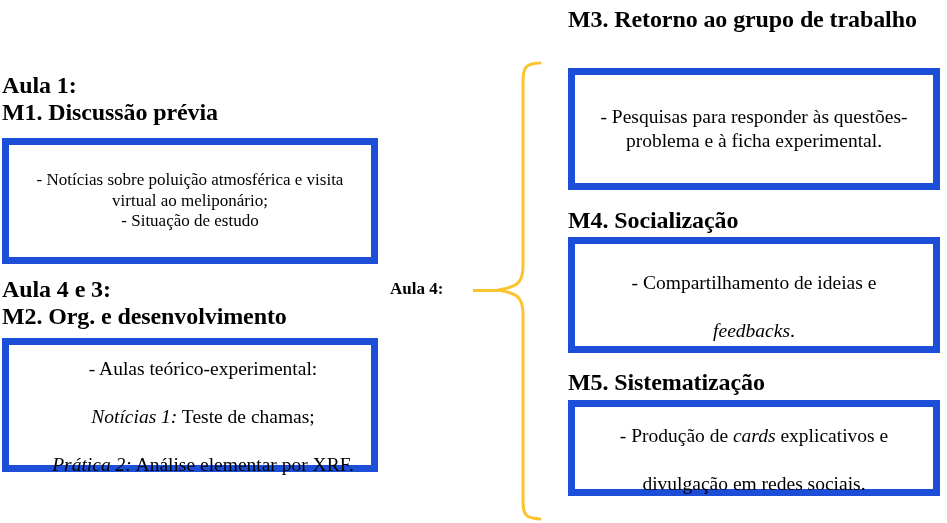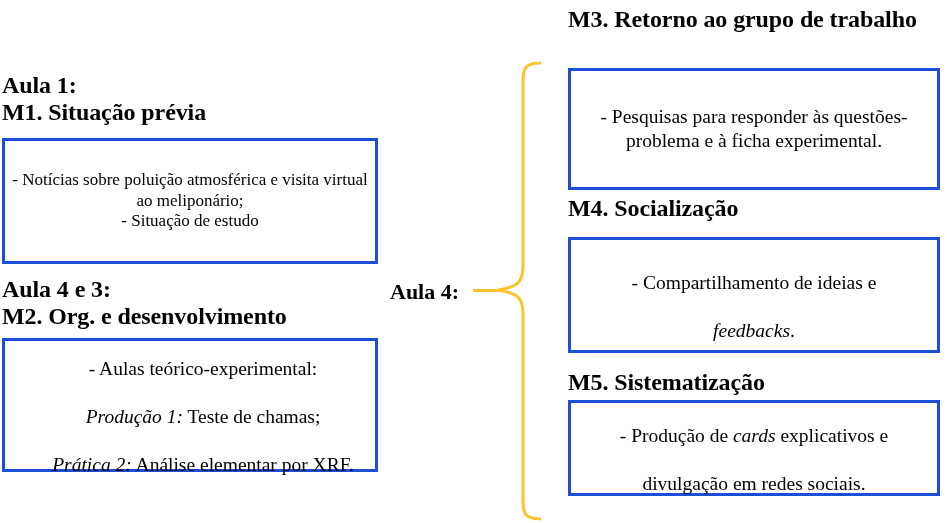--- a/index.html
+++ b/index.html
@@ -28,42 +28,42 @@
     line-height: 1.14;
     font-size: 24px;
     letter-spacing: -0.1px;
     white-space: pre-line;
   }
 
   
   .box {
     position: absolute;
     box-sizing: border-box;
-    border: 3px solid #1d4ed8;
+    border: 7px solid #1d4ed8;
     background: #ffffff;
     display: flex;
     align-items: center;
     justify-content: center;
   }
   .box-text {
     text-align: center;
     line-height: 1.2;
     font-size: 19.5px;
     padding: 0 6px;
     white-space: pre-line;
   }
   .box-text i {
     font-style: italic;
   }
 
   
   .aula4-label {
     position: absolute;
     font-weight: bold;
-    font-size: 22px;
+    font-size: 17px;
     white-space: nowrap;
   }
 
   
   .brace {
     position: absolute;
     left: 492px;
     top: 60px;
     width: 50px;
     height: 462px;
@@ -76,34 +76,34 @@
     height: 3px;
     background: #fbc42c;
   }
 </style>
 </head>
 <body>
 
 <div id="canvas">
 
   <div class="heading" style="left:2px; top:72px; width:376px;">Aula 1:
-M1. Situação prévia</div>
+M1. Discussão prévia</div>
 
   <div class="box" style="left:2px; top:138px; width:376px; height:126px;">
     <div class="box-text" style="font-size:17px; line-height:1.2;">- Notícias sobre poluição atmosférica e visita virtual ao meliponário;
 - Situação de estudo</div>
   </div>
 
   <div class="heading" style="left:2px; top:276px; width:376px;">Aula 4 e 3:
 M2. Org. e desenvolvimento</div>
 
   <div class="box" style="left:2px; top:338px; width:376px; height:134px;padding-left:26px;">
     <div class="box-text" style="line-height:1.22;">
       <span>-    Aulas teórico-experimental:</span><br>
-      <i>Produção 1:</i><span> Teste de chamas;</span><br>
+      <i>Notícias 1:</i><span> Teste de chamas;</span><br>
       <i>Prática 2:</i><span> Análise elementar por XRF.</span>
     </div>
   </div>
 
   <div class="aula4-label" style="left:390px; top:279px;">Aula 4:</div>
 
   <div class="brace-stub" style="left:473px; top:289px; width:26px;"></div>
 
   <div class="brace">
     <svg width="50" height="462" viewBox="0 0 50 462" fill="none" xmlns="http://www.w3.org/2000/svg">
@@ -116,21 +116,21 @@
                C 31 455, 34 458.5, 48 459" stroke="#fbc42c" stroke-width="3" fill="none" stroke-linecap="round" stroke-linejoin="round"></path>
     </svg>
   </div>
 
   <div class="heading" style="left:568px; top:6px; width:372px;">M3. Retorno ao grupo de trabalho</div>
 
   <div class="box" style="left:568px; top:68px; width:372px; height:122px;">
     <div class="box-text" style="line-height:1.22;">- Pesquisas para responder às questões-problema e à ficha experimental.</div>
   </div>
 
-  <div class="heading" style="left:568px; top:195px; width:372px;">M4. Socialização</div>
+  <div class="heading" style="left:568px; top:207px; width:372px;">M4. Socialização</div>
 
   <div class="box" style="left:568px; top:237px; width:372px; height:116px;">
     <div class="box-text" style="line-height:1.25;">
       <span>- Compartilhamento de ideias e</span><br>
       <i>feedbacks</i><span>.</span>
     </div>
   </div>
 
   <div class="heading" style="left:568px; top:369px; width:372px;">M5. Sistematização</div>
 

